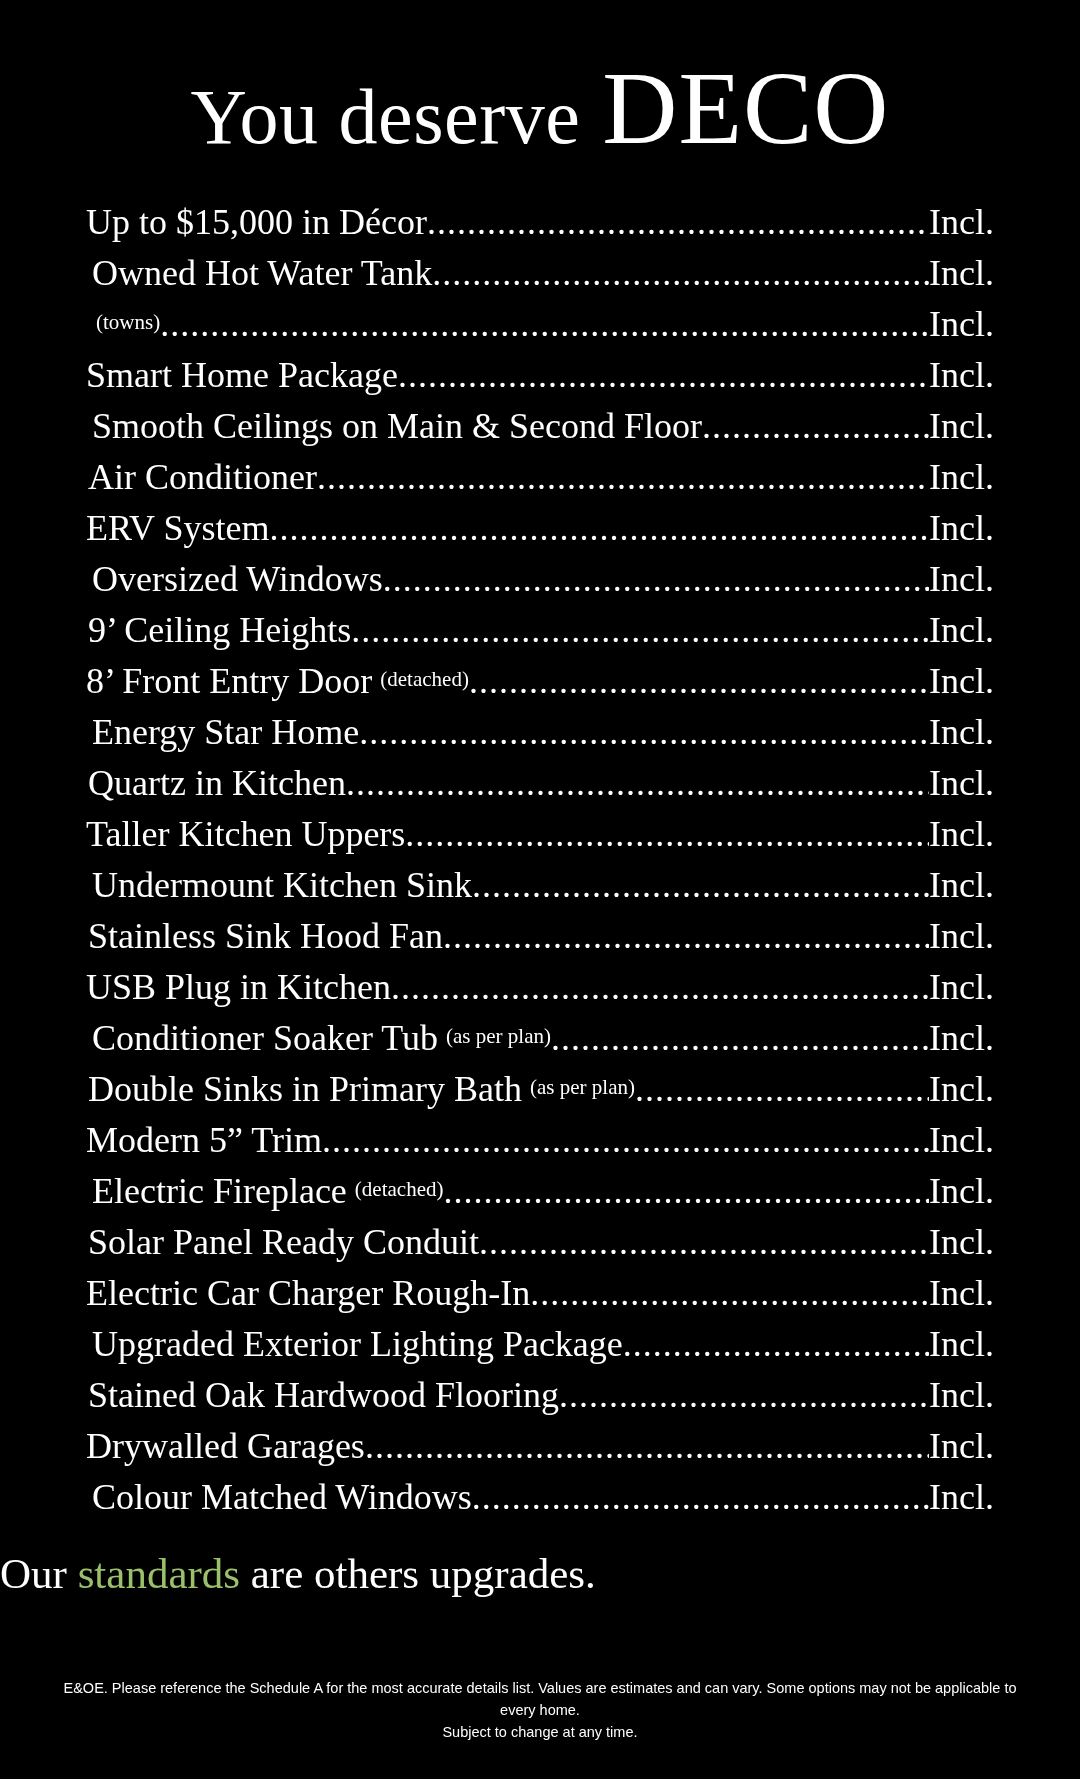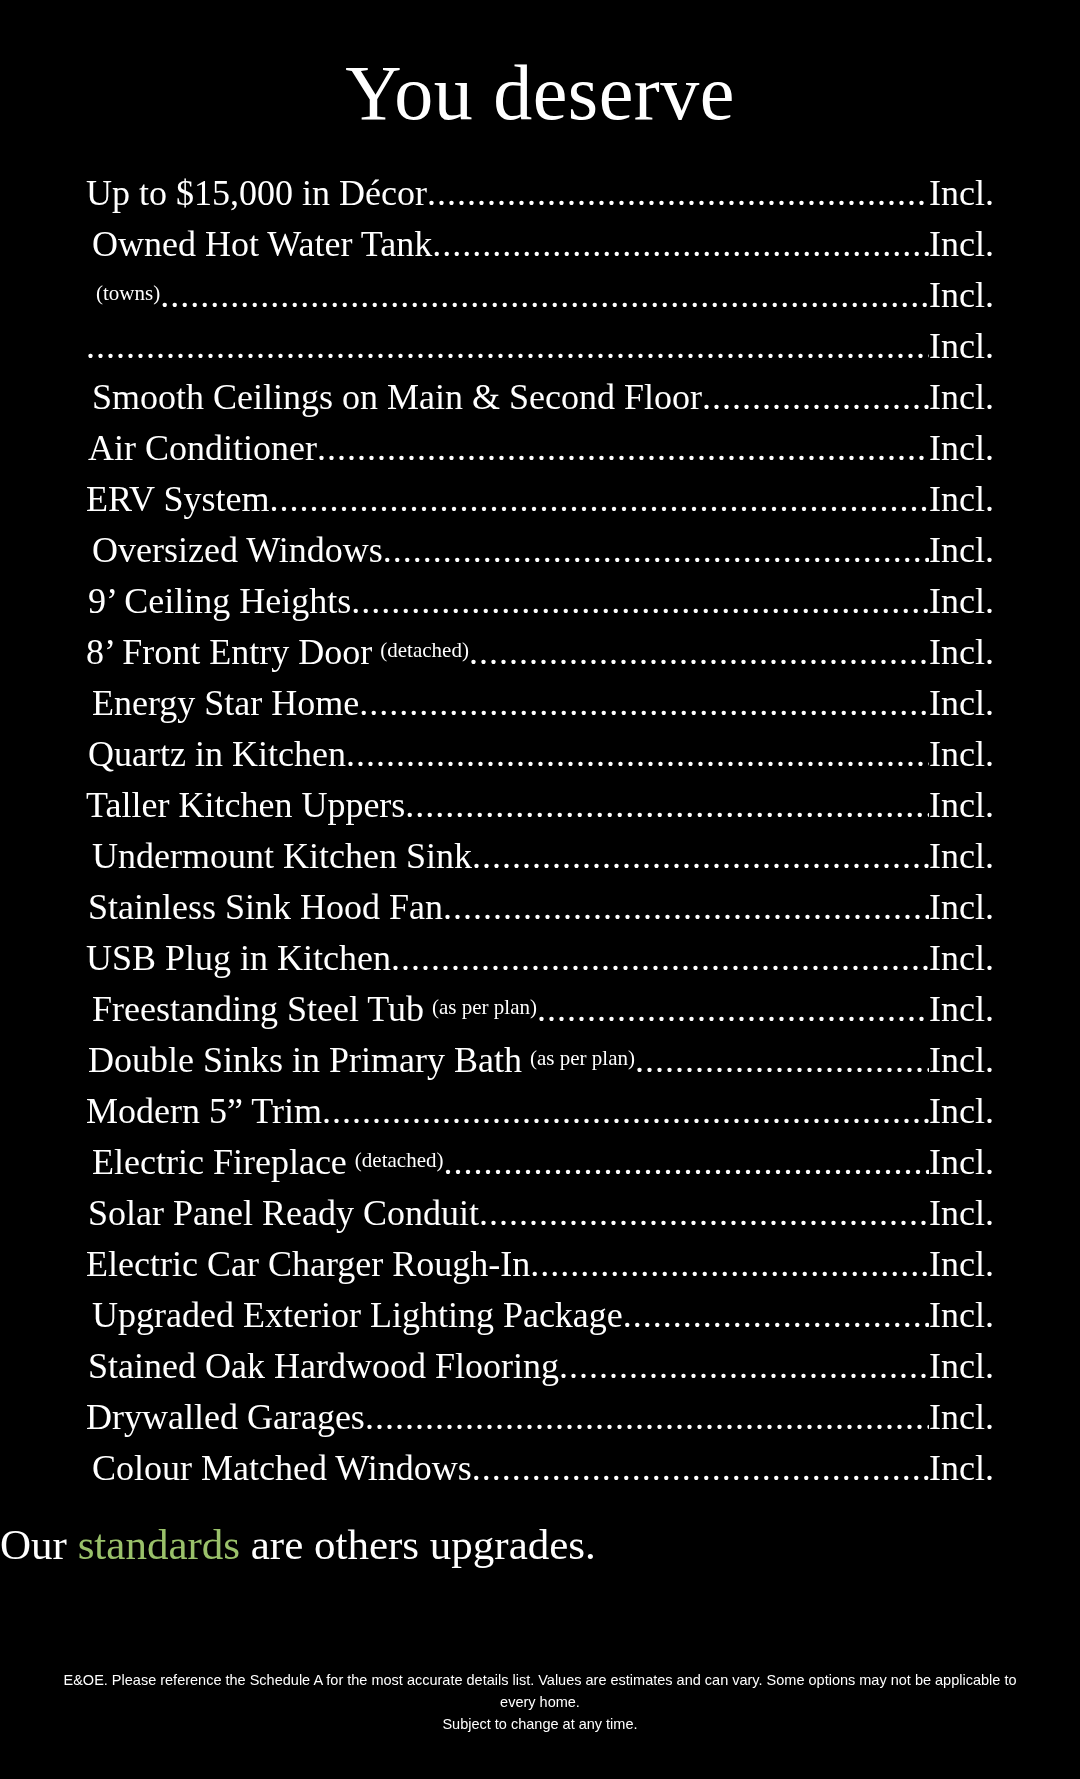--- a/index.html
+++ b/index.html
@@ -92,55 +92,57 @@
   }
   .tagline .accent {
     color: #9ac16a;
   }
 
   
   .footer {
     position: absolute;
     left: 0;
     right: 0;
-    bottom: 44px;
+    bottom: 36px;
     text-align: center;
     font-family: "Liberation Sans", sans-serif;
     font-size: 14.5px;
     line-height: 22px;
     color: #ffffff;
     padding: 0 60px;
   }
 </style>
 </head>
 <body>
 
 <div class="page">
 
   <div class="header">
     <span class="header-lead">You deserve</span>
+    <span class="header-brand">DECO</span>
   </div>
 
   <div class="list" id="feature-list">
       <div class="row indent-0">
         <span class="label">Up to $15,000 in Décor</span>
         <span class="leader">......................................................................................................................</span>
         <span class="value">Incl.</span>
       </div>
       <div class="row indent-1">
         <span class="label">Owned Hot Water Tank</span>
         <span class="leader">......................................................................................................................</span>
         <span class="value">Incl.</span>
       </div>
       <div class="row indent-2">
         <span class="note">(towns)</span>
         <span class="leader">......................................................................................................................</span>
         <span class="value">Incl.</span>
       </div>
       <div class="row indent-0">
+        <span class="label">Smart Home Package</span>
         <span class="leader">......................................................................................................................</span>
         <span class="value">Incl.</span>
       </div>
       <div class="row indent-1">
         <span class="label">Smooth Ceilings on Main &amp; Second Floor</span>
         <span class="leader">......................................................................................................................</span>
         <span class="value">Incl.</span>
       </div>
       <div class="row indent-2">
         <span class="label">Air Conditioner</span>
@@ -192,21 +194,21 @@
         <span class="label">Stainless Sink Hood Fan</span>
         <span class="leader">......................................................................................................................</span>
         <span class="value">Incl.</span>
       </div>
       <div class="row indent-0">
         <span class="label">USB Plug in Kitchen</span>
         <span class="leader">......................................................................................................................</span>
         <span class="value">Incl.</span>
       </div>
       <div class="row indent-1">
-        <span class="label">Freestanding Steel Tub</span>
+        <span class="label">Conditioner Soaker Tub</span>
         <span class="note">(as per plan)</span>
         <span class="leader">......................................................................................................................</span>
         <span class="value">Incl.</span>
       </div>
       <div class="row indent-2">
         <span class="label">Double Sinks in Primary Bath</span>
         <span class="note">(as per plan)</span>
         <span class="leader">......................................................................................................................</span>
         <span class="value">Incl.</span>
       </div>

